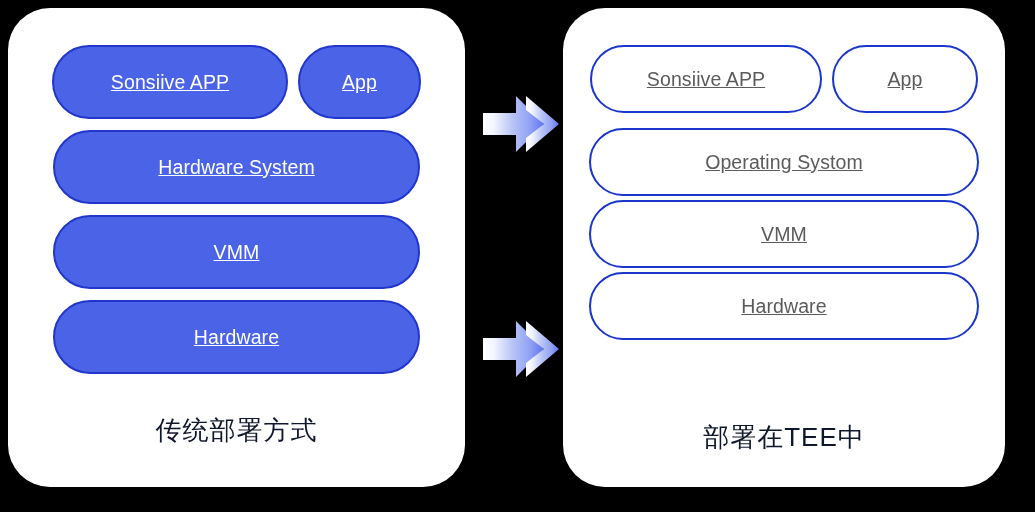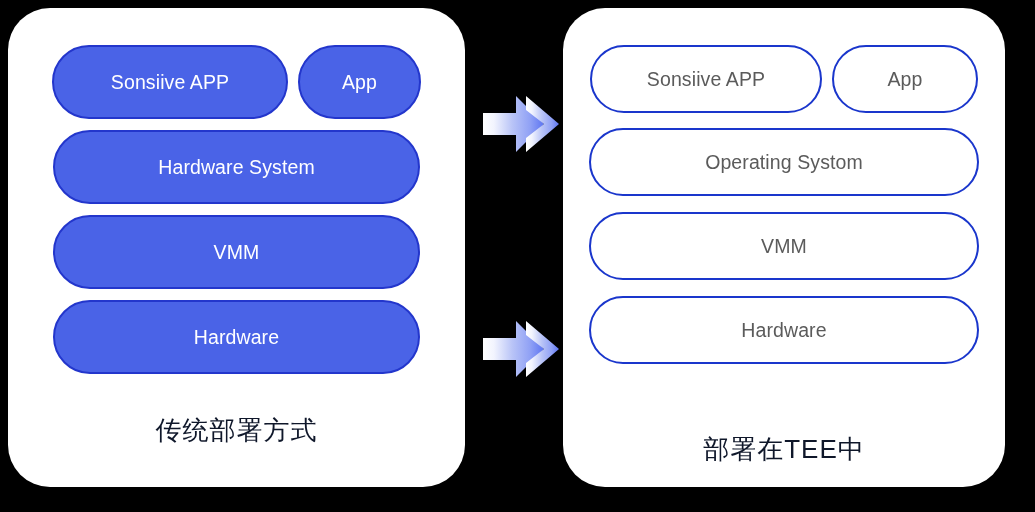--- a/index.html
+++ b/index.html
@@ -54,20 +54,21 @@
     box-sizing: border-box;
     height: 74px;
     border-radius: 37px;
     display: flex;
     align-items: center;
     justify-content: center;
     font-size: 19.5px;
     letter-spacing: .1px;
     white-space: nowrap;
     flex: 1 1 auto;
+    text-decoration: underline;
   }
 
   
   .pill.solid {
     background: #4a63e7;
     border: 2px solid #2336cc;
     color: #ffffff;
   }
   
   .pill.outline {
@@ -77,34 +78,34 @@
   }
 
   
   .row.apps .pill.wide   { flex: 0 0 236px; }
   .row.apps .pill.narrow { flex: 0 0 123px; }
   #card-right .row.apps .pill.wide   { flex: 0 0 232px; }
   #card-right .row.apps .pill.narrow { flex: 0 0 146px; }
   #card-right .row.apps .pill { height: 68px; border-radius: 34px; }
   #card-right .row.apps { margin-bottom: 15px; }
   #card-right .pill { height: 68px; border-radius: 34px; }
-  #card-right .row { margin-bottom: 16px; }
+  #card-right .row { margin-bottom: 4px; }
 
   
   .caption {
     position: absolute;
     left: 0; right: 0;
     top: 405px;
     text-align: center;
     font-size: 26px;
     font-weight: normal;
     color: #0f172a;
     letter-spacing: 1px;
   }
-  #card-right .caption { top: 424px; }
+  #card-right .caption { top: 412px; }
 
   
   .arrow {
     position: absolute;
     width: 78px;
     height: 68px;
   }
   #arrow-top    { left: 482px; top: 90px; }
   #arrow-bottom { left: 482px; top: 315px; }
 </style>

